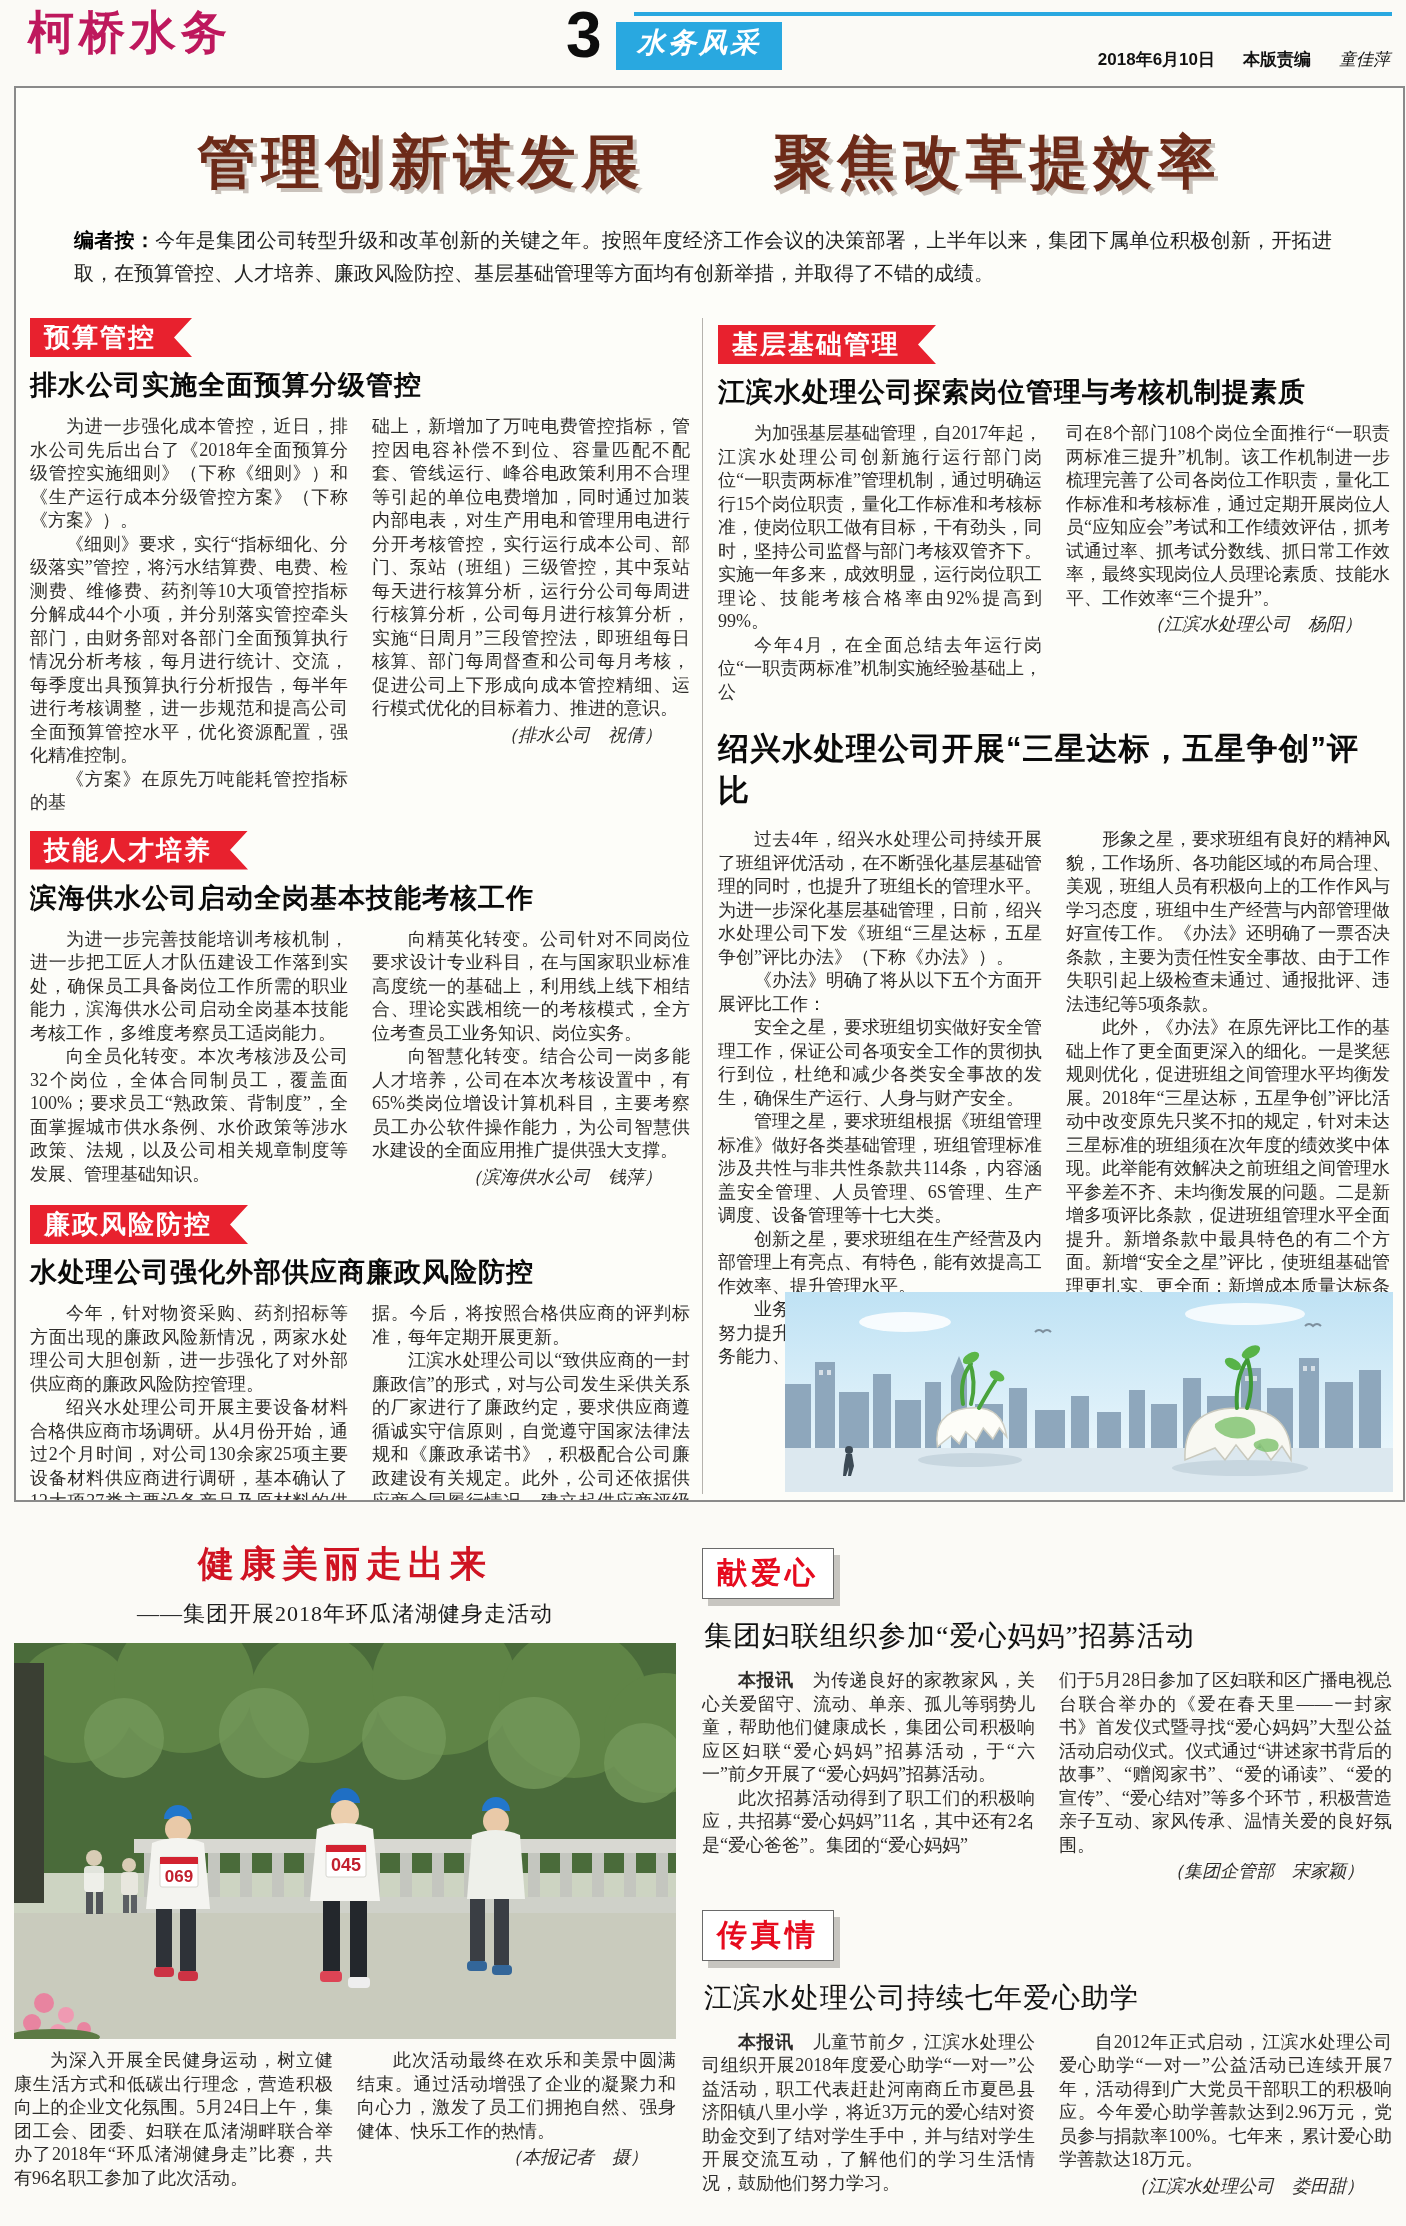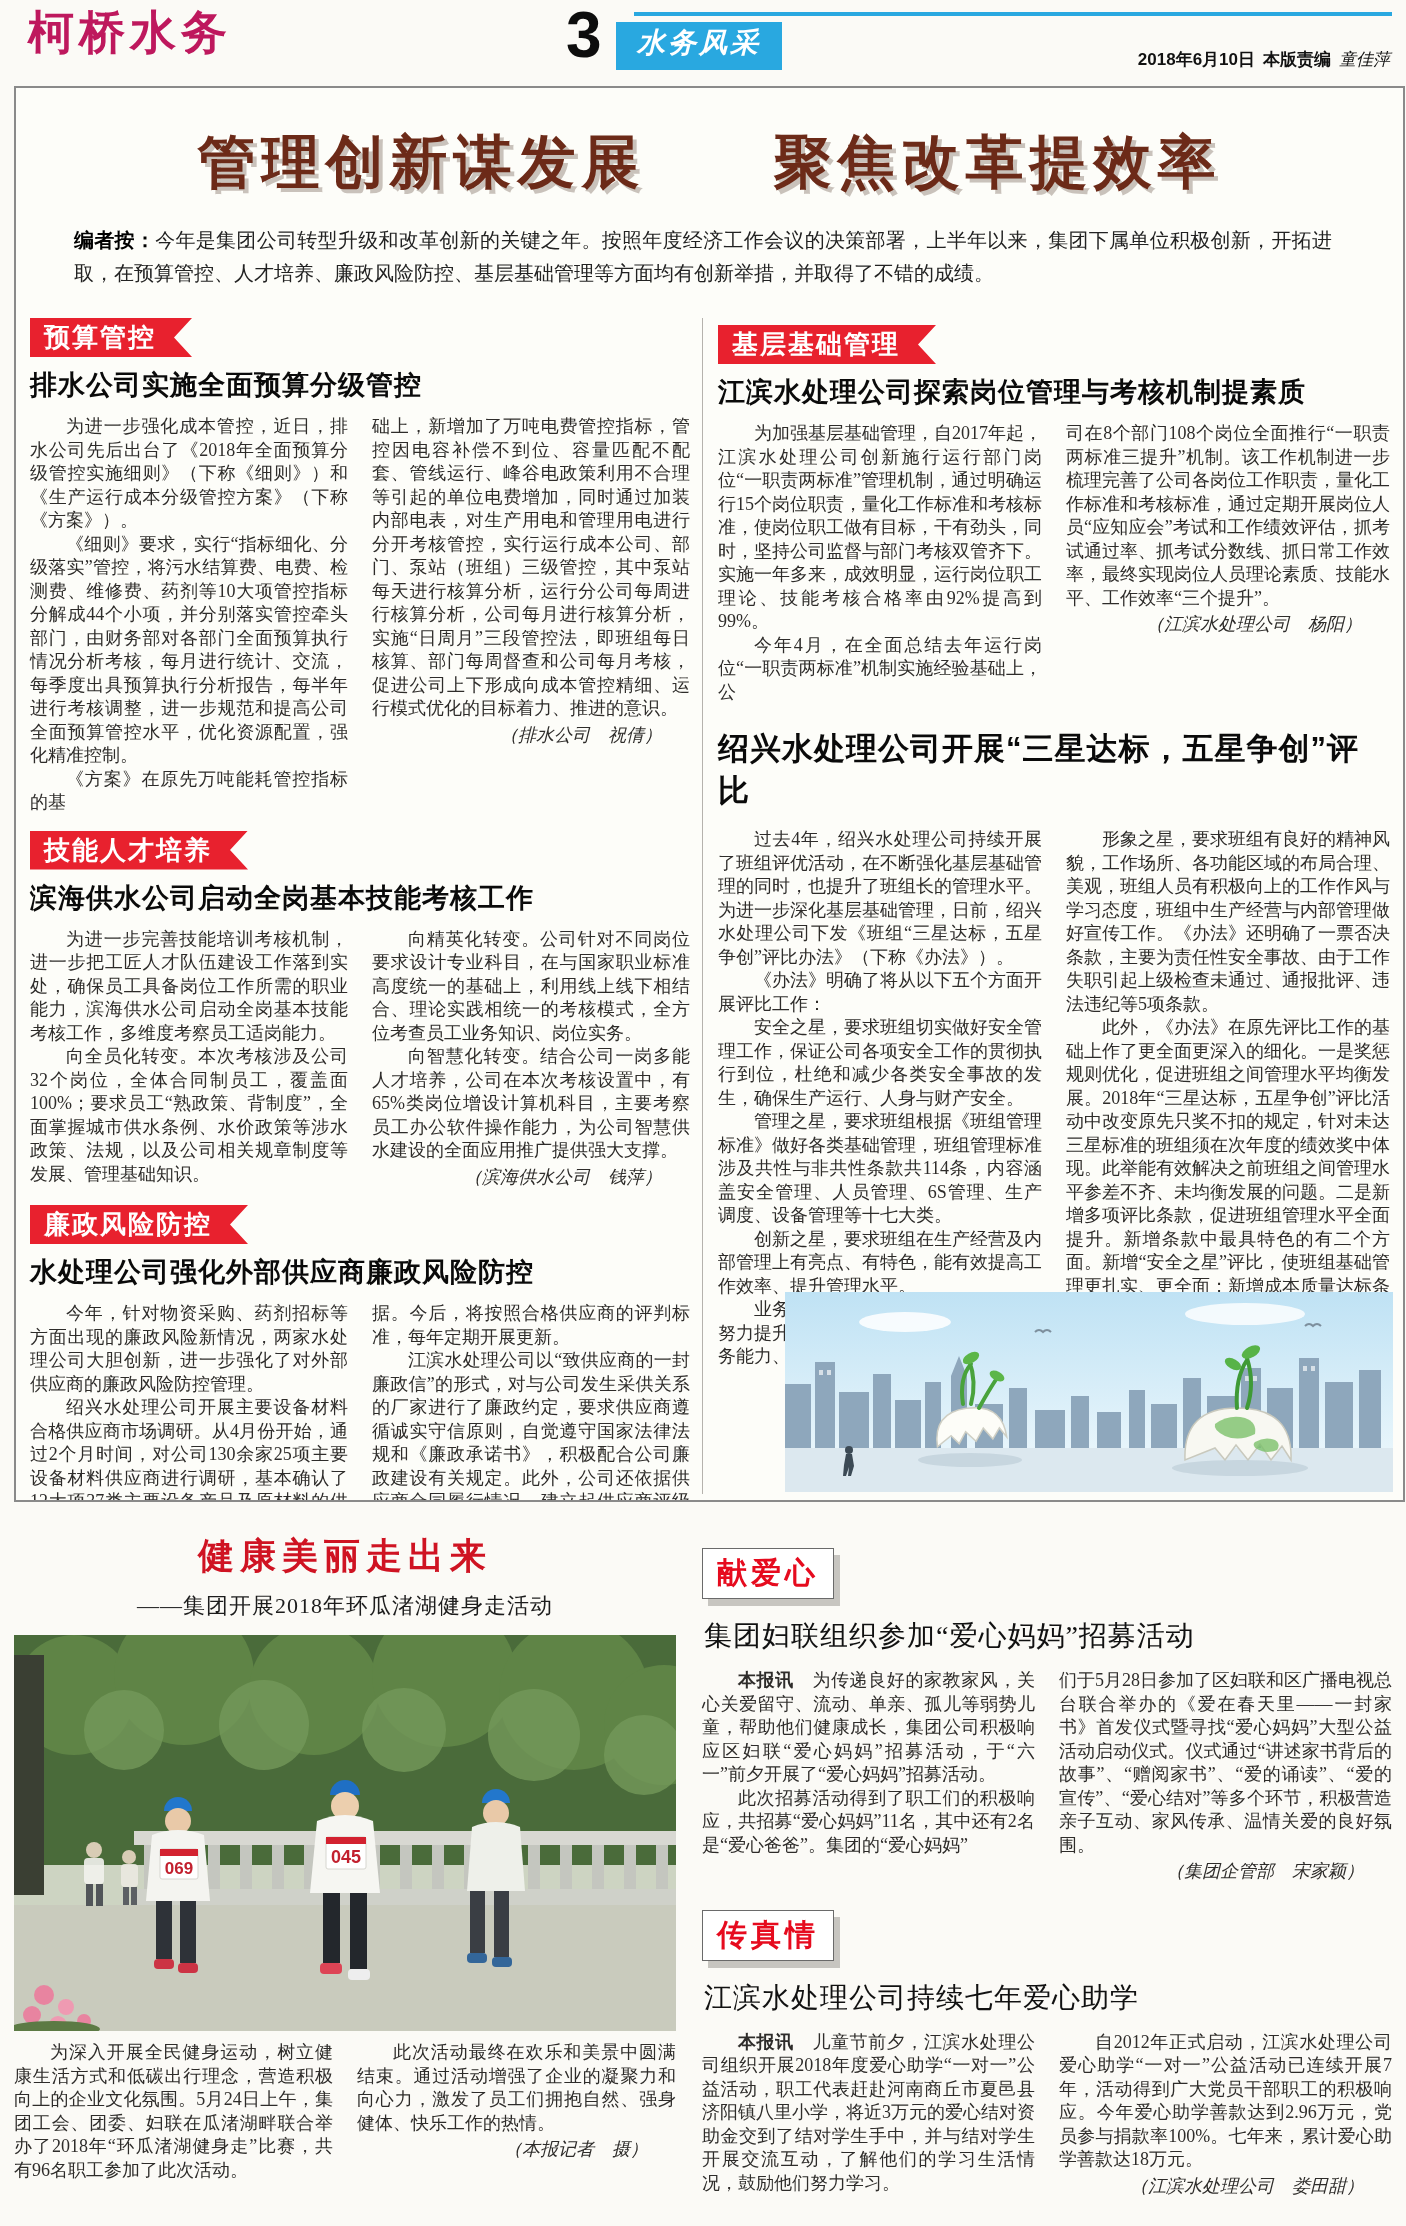--- a/index.html
+++ b/index.html
@@ -11,21 +11,21 @@
             color:#be185d;letter-spacing:5px;font-family:"DejaVu Serif",serif;}
   .topline{position:absolute;left:634px;top:12px;width:758px;height:4px;background:#29a8e0;}
   .pagenum{position:absolute;left:566px;top:0px;font-family:"Liberation Sans",sans-serif;
            font-weight:bold;font-size:64px;line-height:70px;color:#0d0d0d;}
   .secbox{position:absolute;left:616px;top:22px;min-width:150px;height:48px;background:#29a8e0;
           color:#fff;font-weight:bold;font-size:28px;text-align:center;line-height:42px;
           font-style:italic;letter-spacing:3px;padding:0 8px;}
   .dateline{position:absolute;right:16px;top:48px;font-family:"Liberation Sans",sans-serif;
             font-size:17px;font-weight:bold;color:#111;}
   .dateline .nm{font-weight:normal;font-style:italic;font-family:"Liberation Serif",serif;}
-  .dateline span{margin-left:8px;}
+  .dateline span{margin-left:28px;}
 
   
   .mainbox{position:absolute;left:14px;top:86px;width:1374px;height:1412px;border:2px solid #8a8a8a;
            background:#fdfdf9;overflow:hidden;padding-left:13px;}
   .bigtitle{position:absolute;left:0;top:36px;width:100%;text-align:center;
             font-family:"Liberation Sans",sans-serif;font-weight:900;font-size:58px;
             color:#6c2a18;letter-spacing:6px;text-shadow:4px 4px 0 rgba(158,146,136,.55);}
   .ednote{position:absolute;left:58px;top:136px;width:1258px;font-size:20px;line-height:33px;
           text-align:justify;color:#222;}
   .ednote b{color:#000;}
@@ -47,21 +47,21 @@
   .c p{margin:0;}
   .c p.ind{text-indent:2em;}
   .credit{text-align:right;font-style:italic;padding-right:28px;margin-top:3px;}
   .sect{margin-bottom:16px;}
 
   .illus{position:absolute;right:10px;bottom:8px;width:608px;height:200px;display:block;}
 
   
   .bl{position:absolute;left:14px;top:1522px;width:662px;}
   .bl .t{font-size:36px;font-weight:900;color:#cf1322;text-align:center;letter-spacing:6px;
-         margin-top:10px;}
+         margin-top:18px;}
   .bl .st{text-align:center;font-size:22px;margin-top:10px;letter-spacing:1px;color:#1c1c1c;}
   .photo{margin-top:14px;width:662px;height:396px;display:block;}
   .bl .body2{margin-top:10px;}
 
   .br{position:absolute;left:702px;top:1548px;width:690px;}
   .label{display:inline-block;border:1px solid #6a6a6a;background:#fff;
          box-shadow:6px 7px 0 #c7c5c0;color:#e60b1e;font-weight:900;font-size:30px;
          font-family:"Liberation Sans",sans-serif;padding:4px 14px;letter-spacing:4px;}
   .br h3{font-size:28px;font-weight:normal;margin:18px 0 14px 2px;letter-spacing:1px;color:#111;}
   .lead{font-weight:bold;}

